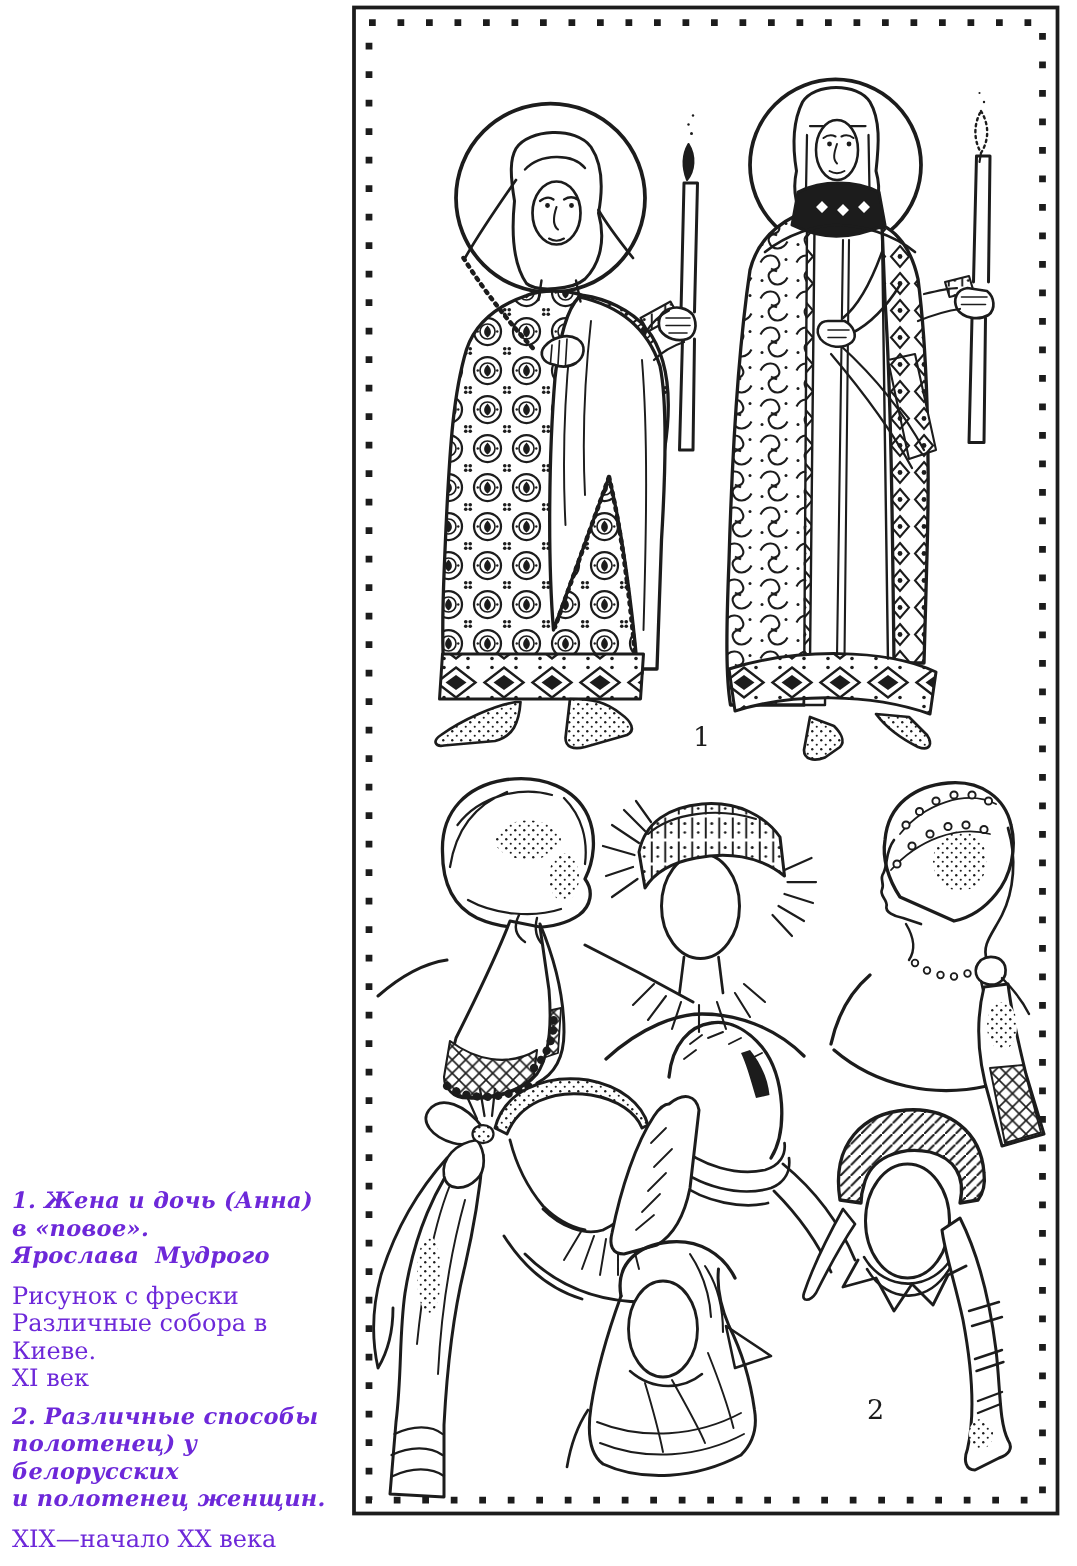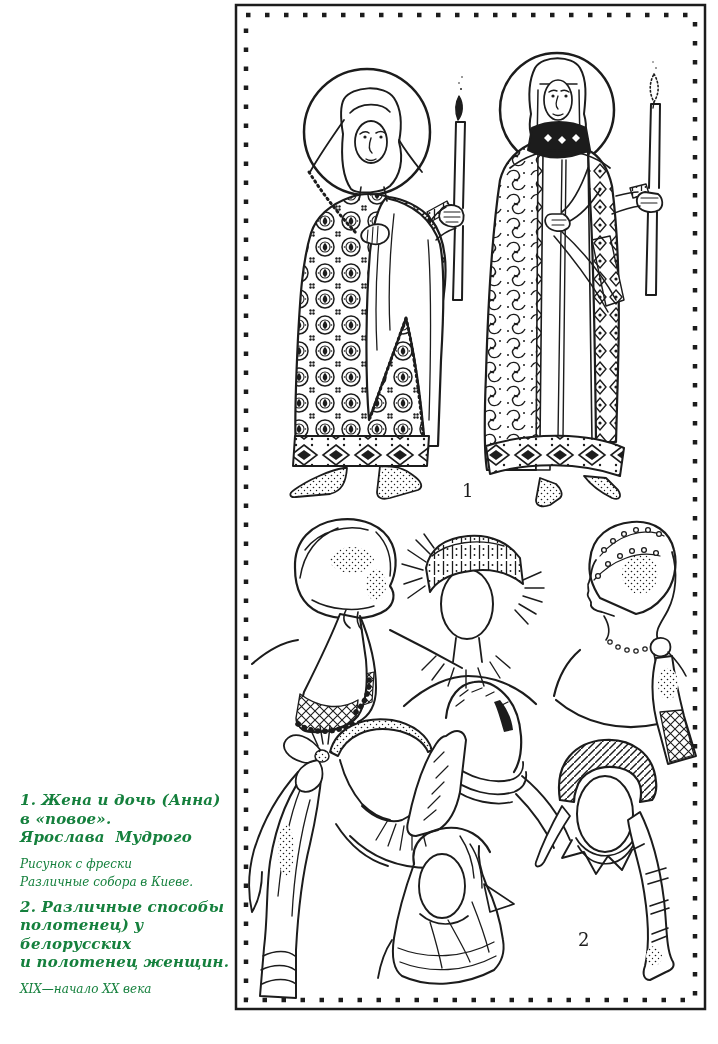--- a/index.html
+++ b/index.html
@@ -1,21 +1,21 @@
 <!DOCTYPE html>
 <html><head>
 <meta charset="utf-8">
 <style>
   html,body{margin:0;padding:0;background:#e8e8e4;}
   .page{position:relative;width:718px;height:1044px;background:#ffffff;overflow:hidden;
         font-family:"DejaVu Serif", serif;}
   .plate-svg{position:absolute;left:0;top:0;width:718px;height:1044px;display:block;}
-  .captions{position:absolute;left:20px;top:791px;width:220px;color:#15803d;}
+  .captions{position:absolute;left:8px;top:791px;width:220px;color:#6d28d9;}
   .cap-title{font-style:italic;font-weight:700;font-size:15px;line-height:18.5px;letter-spacing:.2px;}
-  .cap-note{font-style:italic;font-weight:400;font-size:12px;line-height:18.5px;margin-top:8px;}
+  .cap-note{font-weight:400;font-size:16px;line-height:18.5px;margin-top:8px;}
   .caption+.caption{margin-top:6px;}
   .cap-line{display:block;white-space:pre-wrap;}
   svg text{font-family:"DejaVu Serif", serif;}
 </style>
 </head>
 <body>
 
 <div class="page">
 
   <svg class="plate-svg" viewBox="0 0 718 1044" xmlns="http://www.w3.org/2000/svg">
@@ -344,20 +344,21 @@
   <aside class="captions">
     <div class="caption">
       <div class="cap-title">
         <span class="cap-line">1. Жена и дочь (Анна)</span>
         <span class="cap-line">в «повое».</span>
         <span class="cap-line">Ярослава  Мудрого</span>
       </div>
       <div class="cap-note">
         <span class="cap-line">Рисунок с фрески</span>
         <span class="cap-line">Различные собора в Киеве.</span>
+        <span class="cap-line">XI век</span>
       </div>
     </div>
     <div class="caption">
       <div class="cap-title">
         <span class="cap-line">2. Различные способы</span>
         <span class="cap-line">полотенец) у белорусских</span>
         <span class="cap-line">и полотенец женщин.</span>
       </div>
       <div class="cap-note">
         <span class="cap-line">XIX—начало XX века</span>

